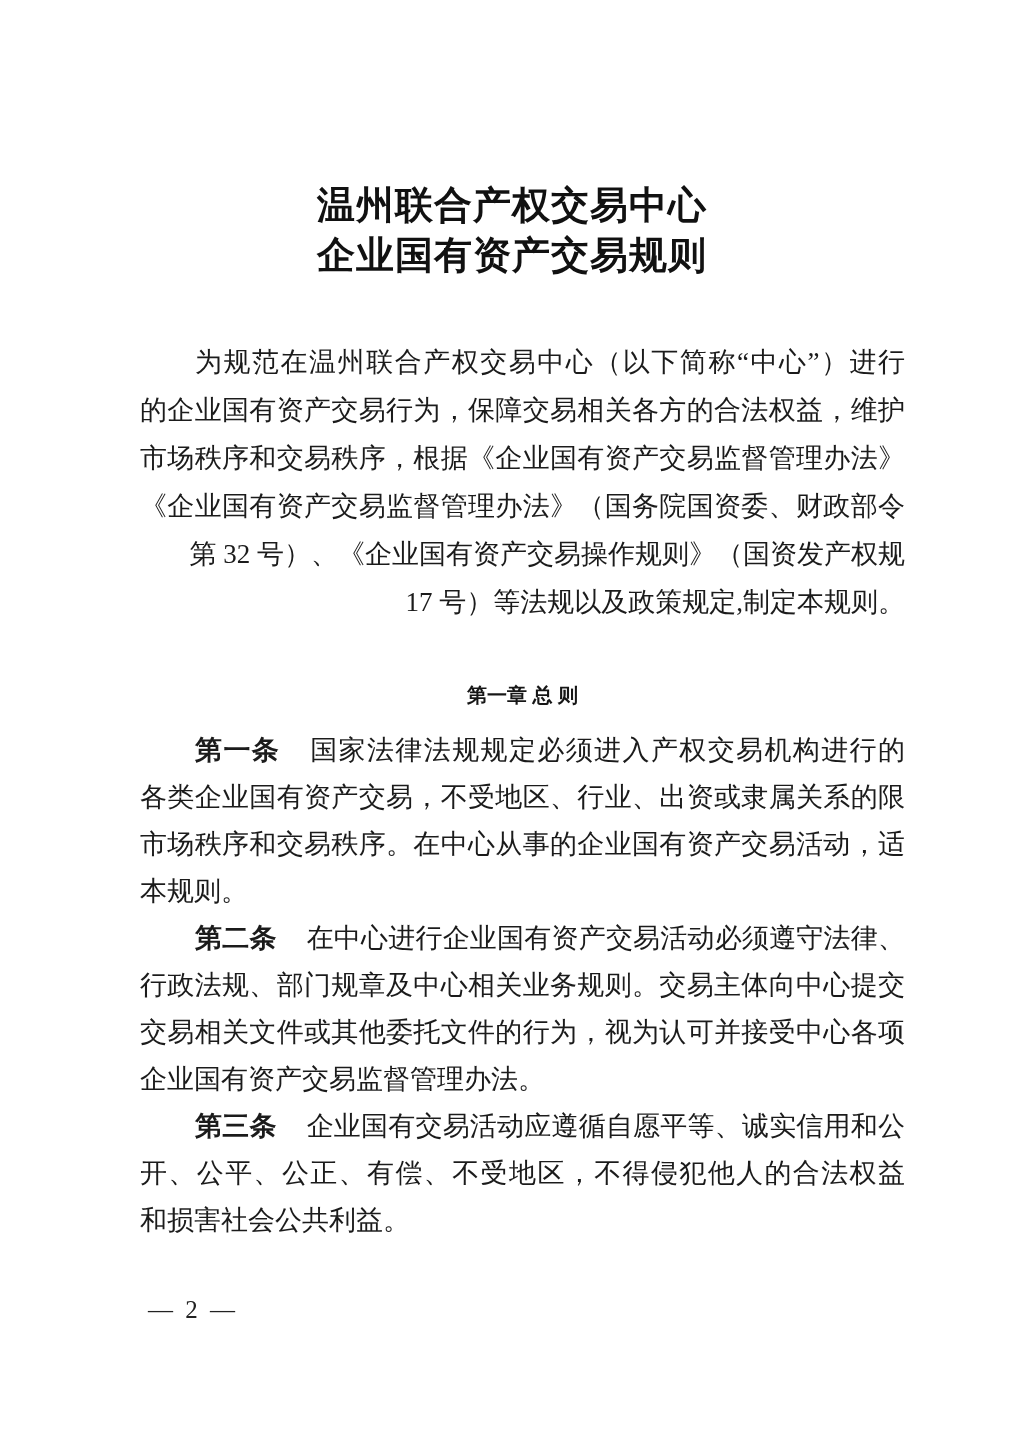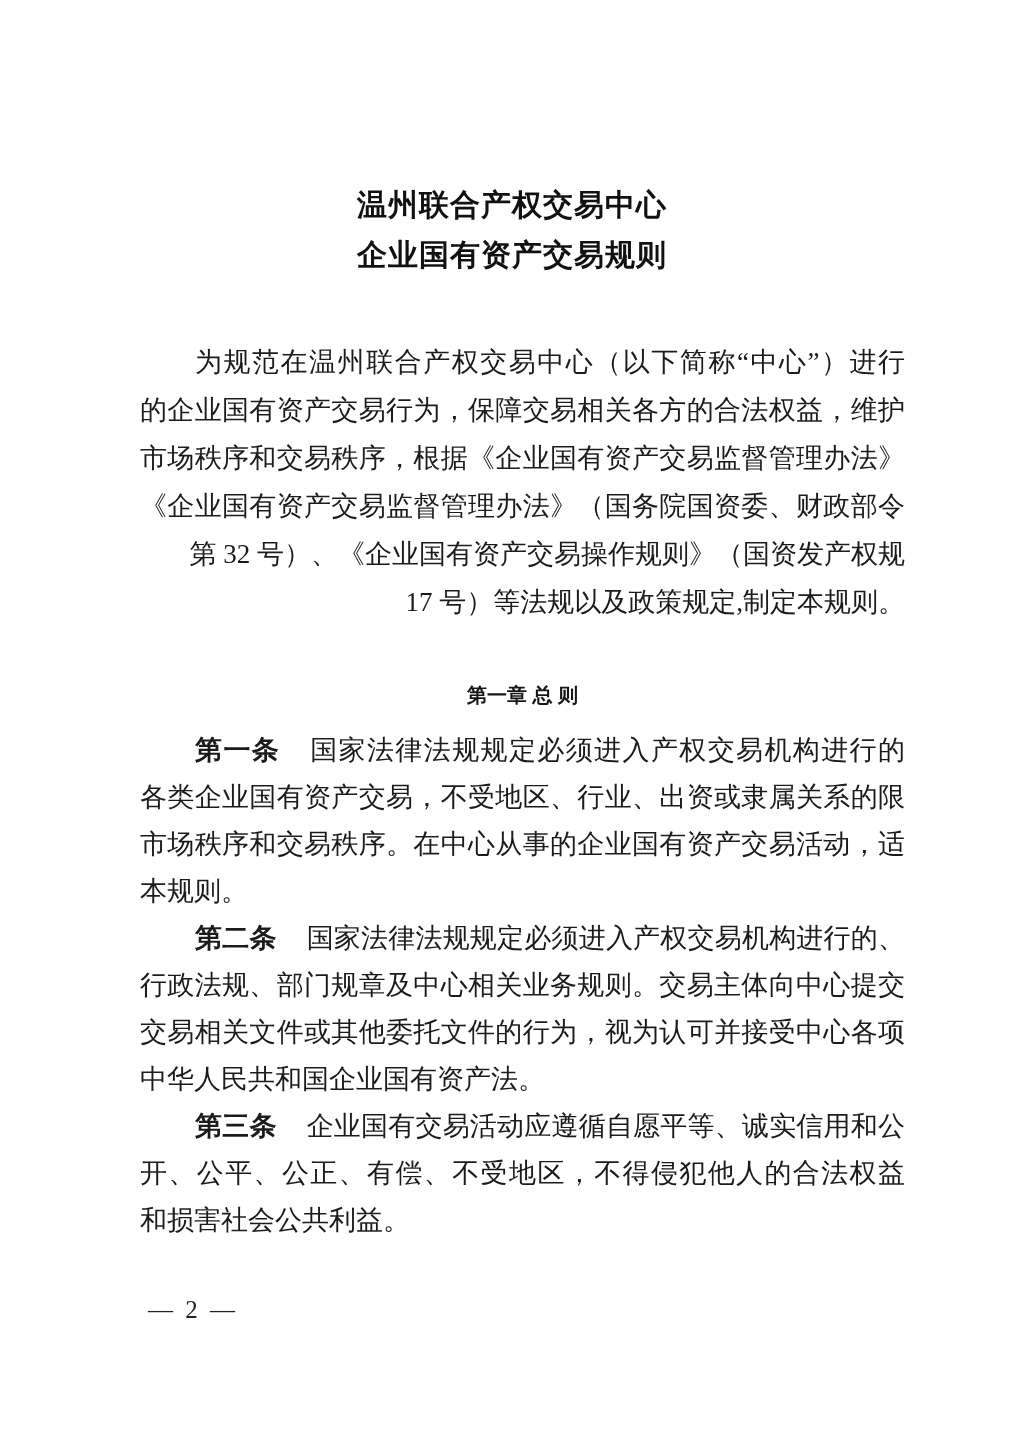--- a/index.html
+++ b/index.html
@@ -10,21 +10,21 @@
     background: #ffffff;
     overflow: hidden;
     font-family: "Liberation Serif", "DejaVu Serif", serif;
     color: #1b1b1b;
   }
   .title-block {
     padding-top: 180px;
     text-align: center;
   }
   .title-line {
-    font-size: 30px;
+    font-size: 38px;
     line-height: 50px;
     font-weight: bold;
     letter-spacing: 1px;
     color: #111111;
   }
   .body-col {
     width: 765px;
     margin-left: 140px;
   }
   .intro { margin-top: 58px; }
@@ -93,24 +93,24 @@
     <div class="chapter-heading">第一章 总 则</div>
 
     <div class="article article-1">
       <div class="line j indent"><span class="marker">第一条</span><span>国家法律法规规定必须进入产权交易机构进行的</span></div>
       <div class="line j">各类企业国有资产交易，不受地区、行业、出资或隶属关系的限</div>
       <div class="line j">市场秩序和交易秩序。在中心从事的企业国有资产交易活动，适用</div>
       <div class="line">本规则。</div>
     </div>
 
     <div class="article">
-      <div class="line j indent"><span class="marker">第二条</span><span>国家法律法规规定必须进入产权交易机构进行的、</span></div>
+      <div class="line j indent"><span class="marker">第二条</span><span>在中心进行企业国有资产交易活动必须遵守法律、</span></div>
       <div class="line j">行政法规、部门规章及中心相关业务规则。交易主体向中心提交</div>
       <div class="line j">交易相关文件或其他委托文件的行为，视为认可并接受中心各项</div>
-      <div class="line">中华人民共和国企业国有资产法。</div>
+      <div class="line">企业国有资产交易监督管理办法。</div>
     </div>
 
     <div class="article">
       <div class="line j indent"><span class="marker">第三条</span><span>企业国有交易活动应遵循自愿平等、诚实信用和公</span></div>
       <div class="line j">开、公平、公正、有偿、不受地区，不得侵犯他人的合法权益</div>
       <div class="line">和损害社会公共利益。</div>
     </div>
 
   </div>
 

